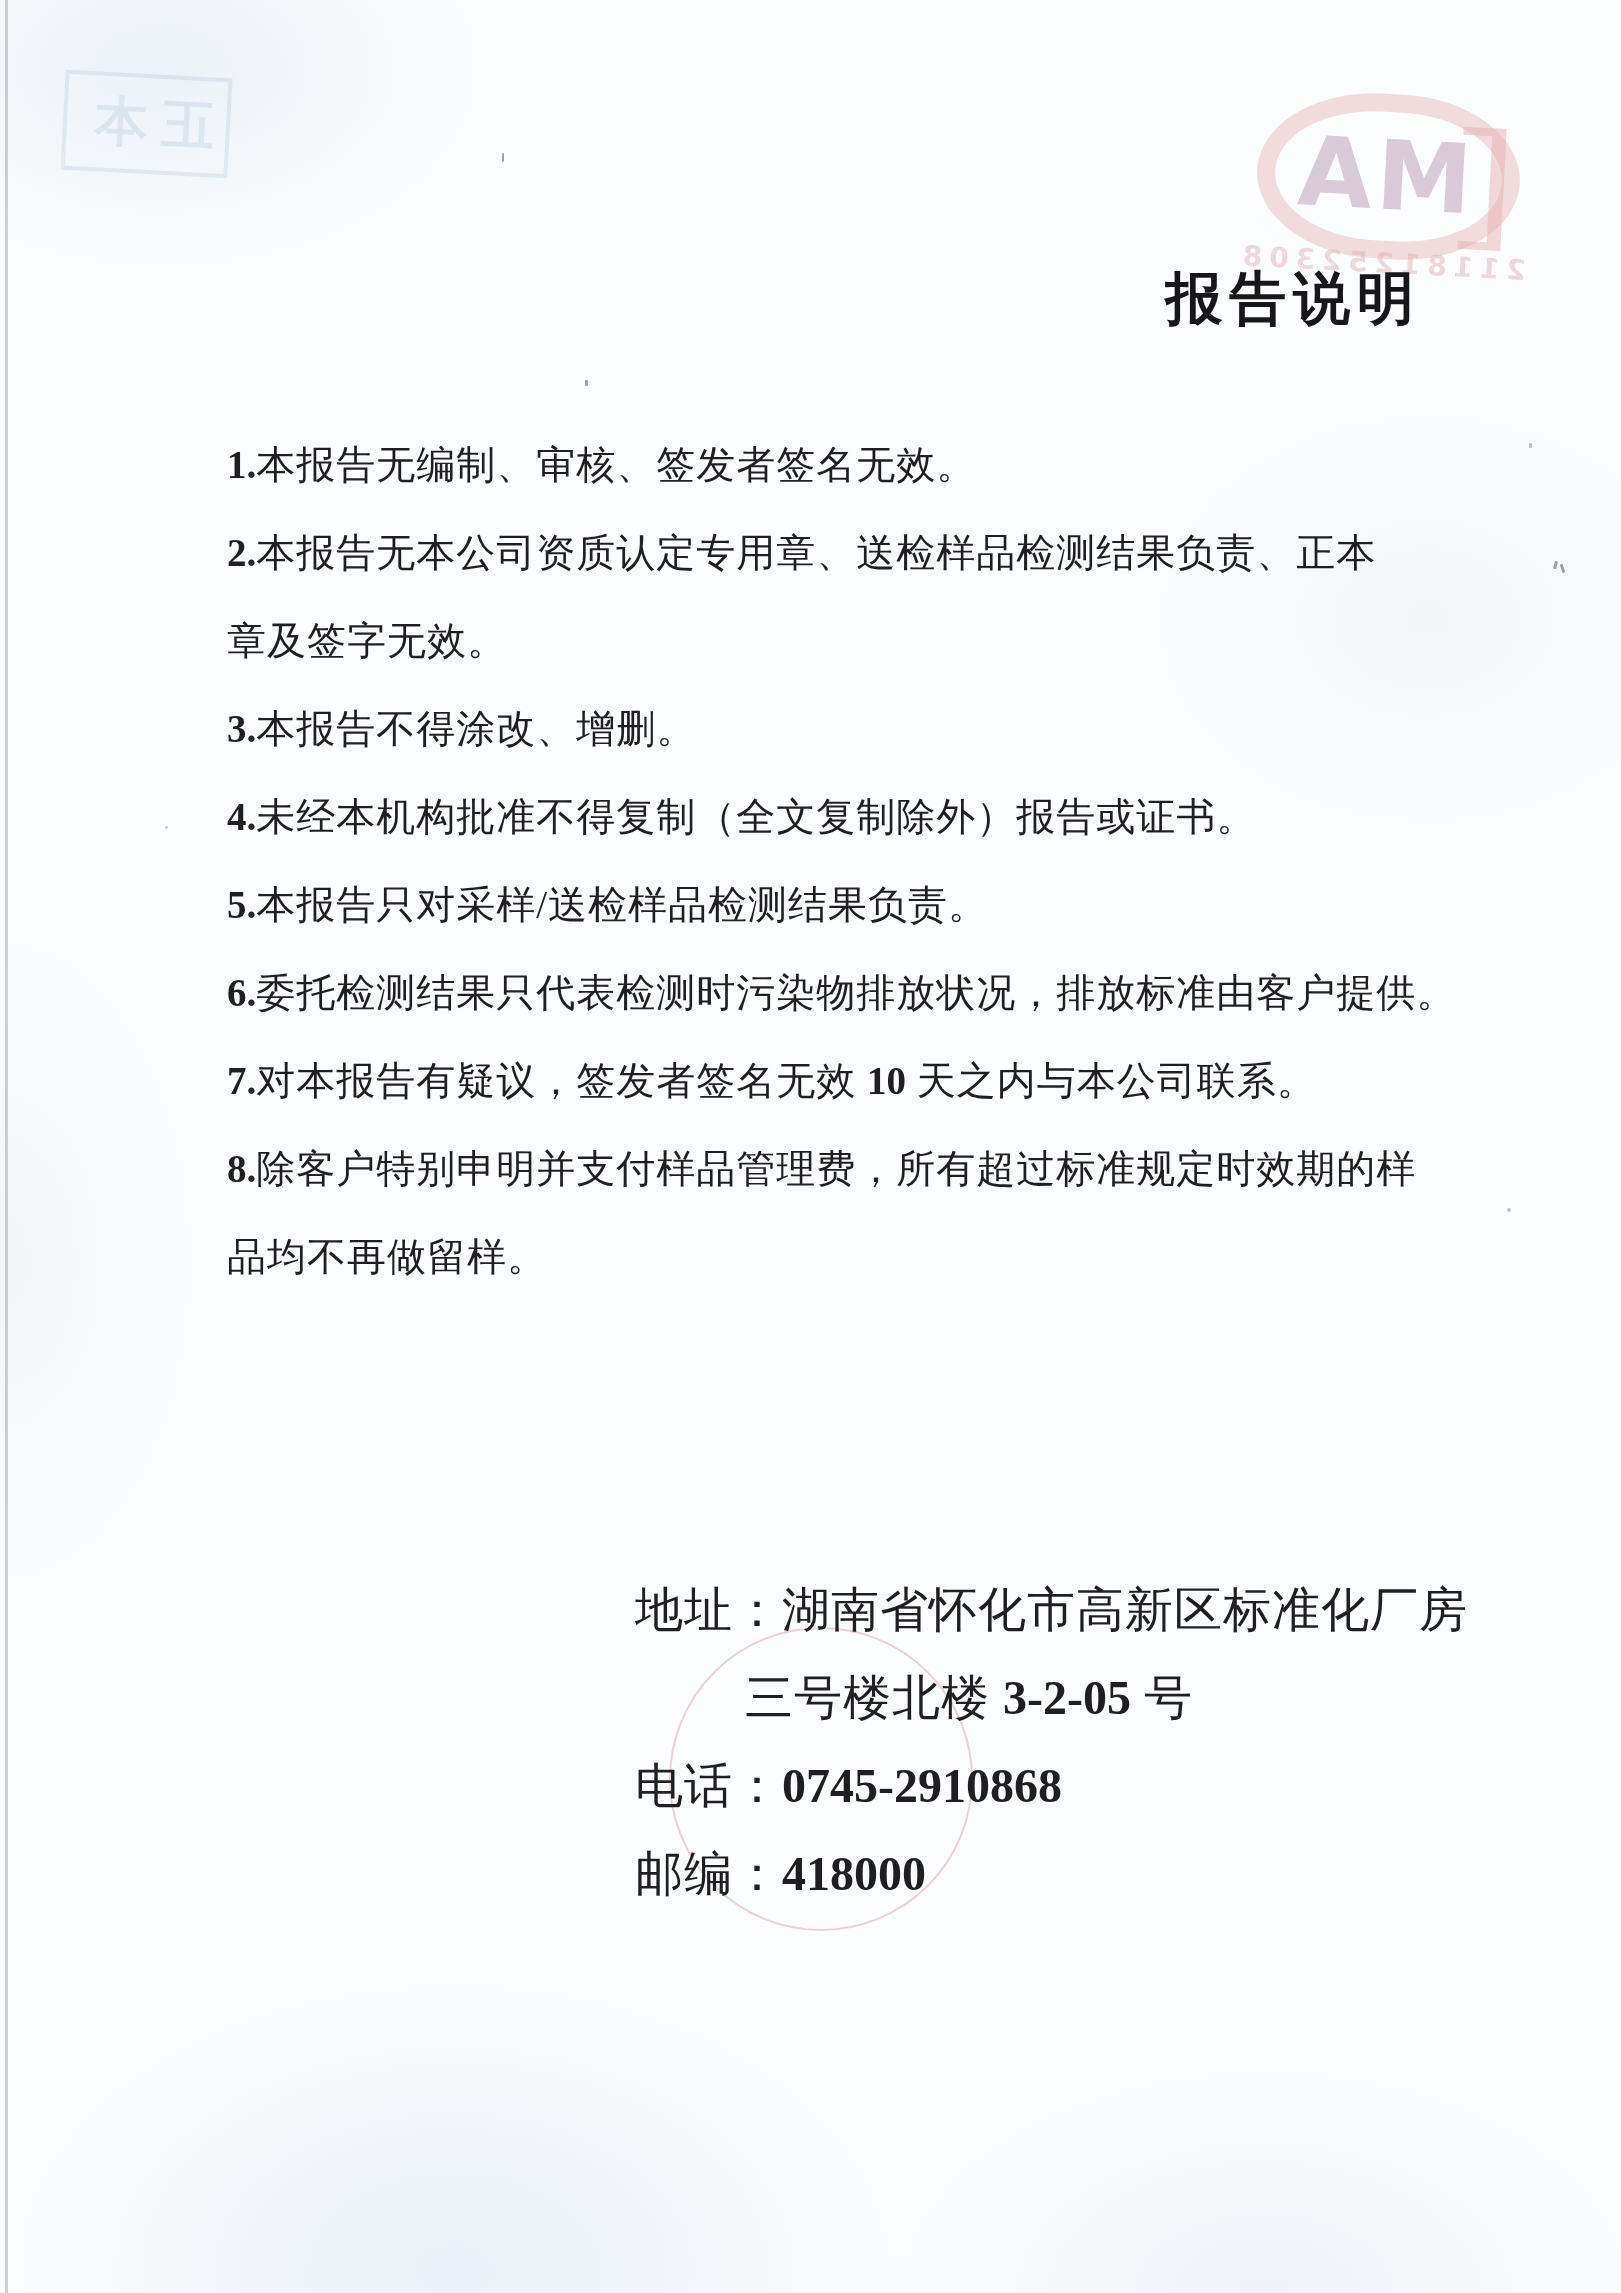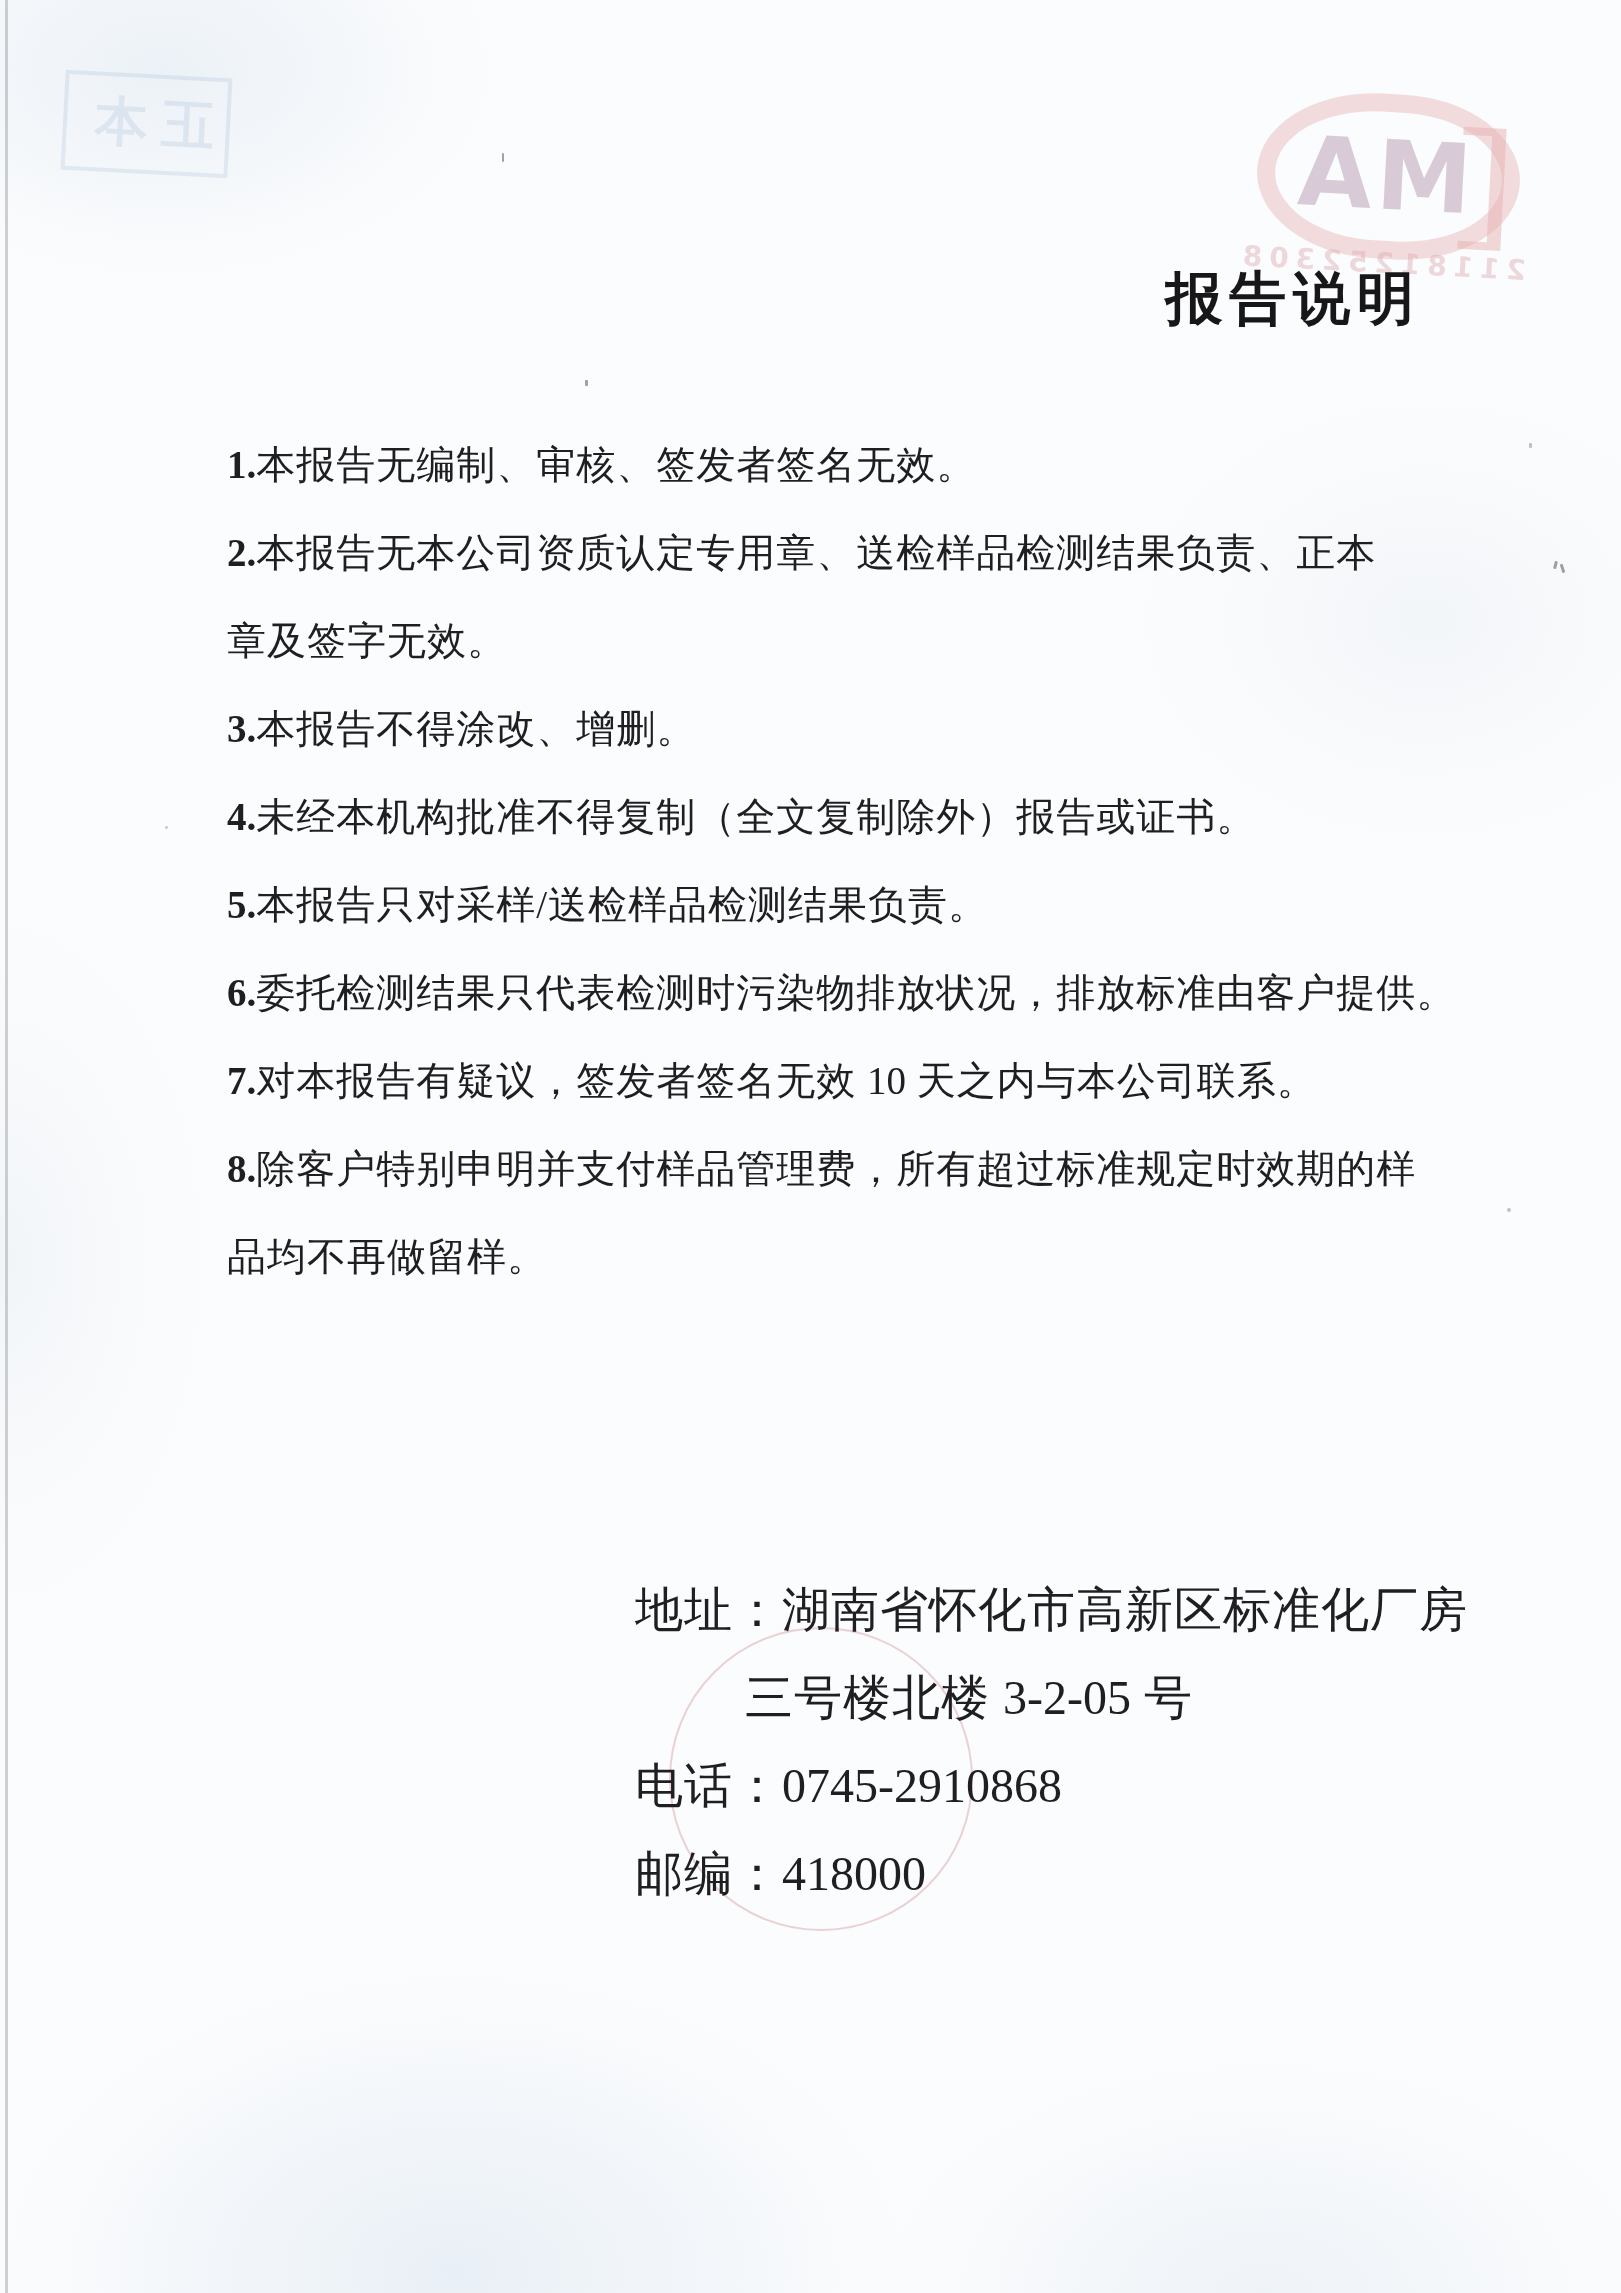--- a/index.html
+++ b/index.html
@@ -19,21 +19,21 @@
   .edge-line{position:absolute;left:4.9px;top:0;width:2.9px;height:2294px;background:rgba(148,156,160,.45);}
 
   .page-title{
     position:absolute;top:261px;left:0;width:1421px;text-align:right;
     font-size:57px;font-weight:700;letter-spacing:6.9px;color:#17171a;
   }
 
   .notes-list{position:absolute;left:227px;top:421px;width:1235px;font-size:39px;}
   .note-line{height:88px;line-height:88px;white-space:nowrap;letter-spacing:1px;}
   .note-num{font-weight:700;letter-spacing:0;}
-  .bold-num{font-weight:400;letter-spacing:0;margin-top:41px;}
+  .bold-num{font-weight:700;letter-spacing:0;margin-top:41px;}
 
   .address-block{position:absolute;left:635px;top:1566px;font-size:48px;}
   .addr-line{height:88px;line-height:88px;white-space:nowrap;letter-spacing:1px;}
   .addr-indent{padding-left:110px;}
 
   
   .cma-stamp{
     position:absolute;left:1257px;top:94px;width:263px;height:165px;
     transform:scaleX(-1) rotate(-3deg);
   }

